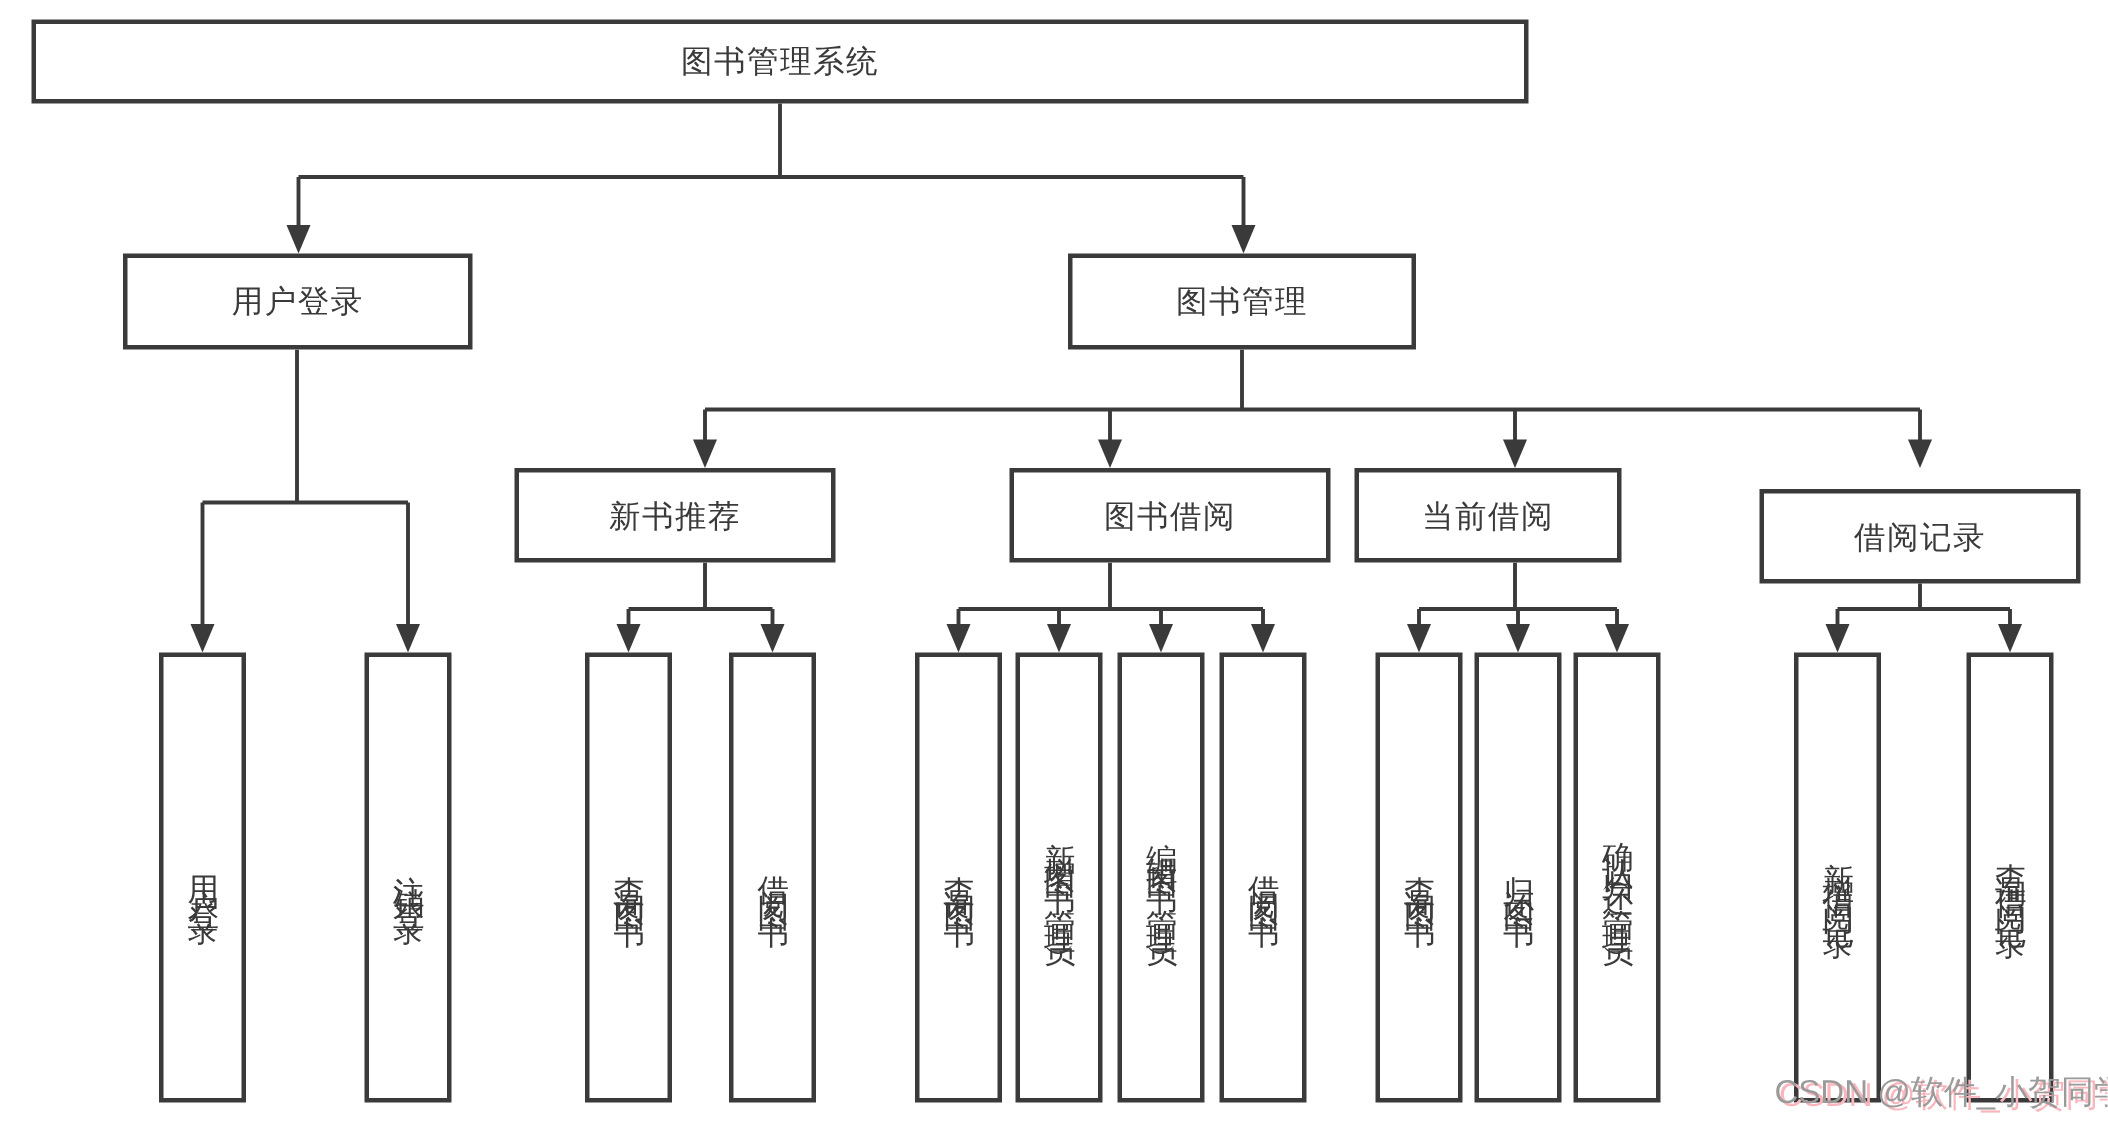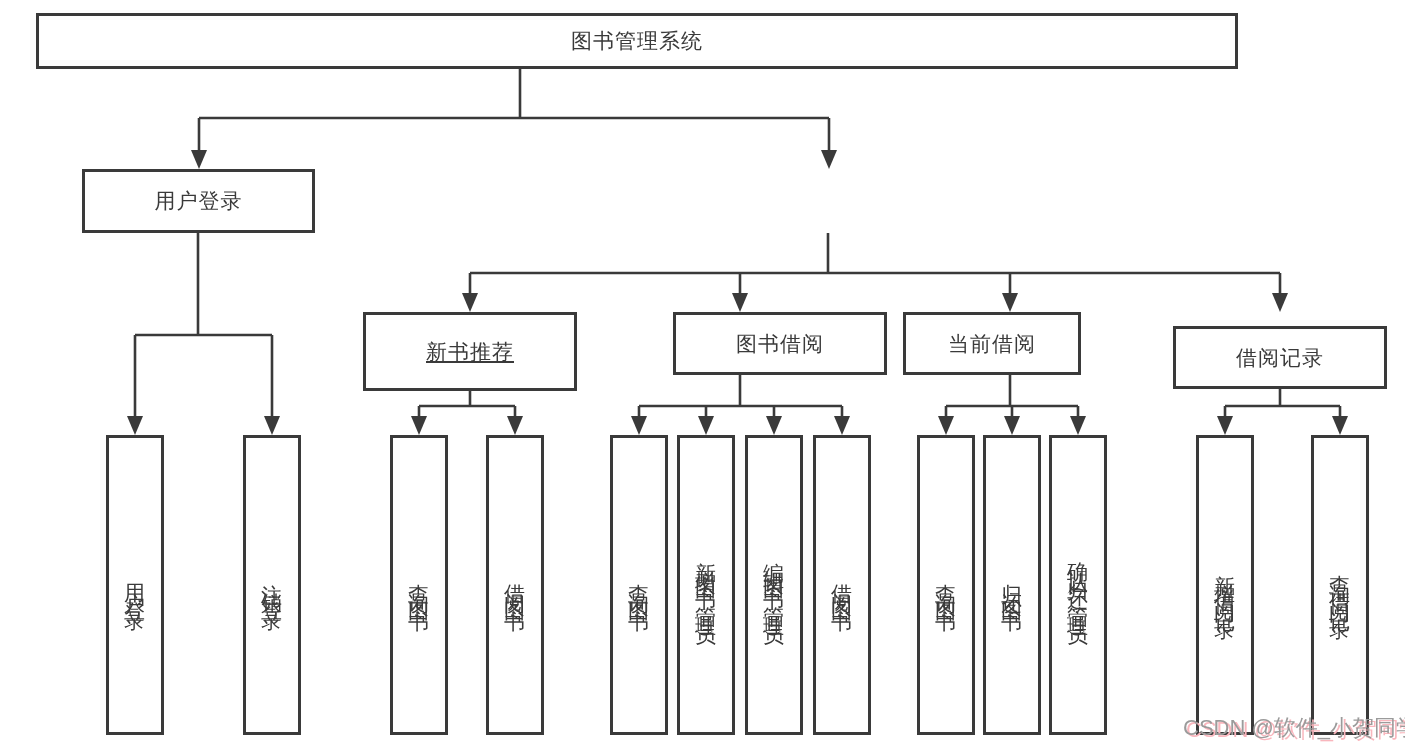--- a/index.html
+++ b/index.html
@@ -135,29 +135,32 @@
     <g>
       <path d="M1280 375 V406"></path>
       <path d="M1225 406 H1340"></path>
       <path d="M1225 406 V418"></path>
         <polygon points="1217,416 1233,416 1225,435"></polygon>
       <path d="M1340 406 V418"></path>
         <polygon points="1332,416 1348,416 1340,435"></polygon>
     </g>
   </svg>
 
-  <div class="box" style="left:36px;top:13px;width:1202px;height:56px;">
+  <div class="box" style="left:21px;top:13px;width:998px;height:56px;">
     <span class="hlabel">图书管理系统</span>
   </div>
 
   <div class="box" style="left:82px;top:169px;width:233px;height:64px;">
     <span class="hlabel">用户登录</span>
   </div>
-
-  <div class="box" style="left:363px;top:312px;width:214px;height:79px;text-decoration:underline;">
+  <div class="box" style="left:712px;top:169px;width:232px;height:64px;">
+    <span class="hlabel">图书管理</span>
+  </div>
+
+  <div class="box" style="left:343px;top:312px;width:214px;height:63px;">
     <span class="hlabel">新书推荐</span>
   </div>
   <div class="box" style="left:633px;top:312px;width:214px;height:63px;margin-left:40px;">
     <span class="hlabel">图书借阅</span>
   </div>
   <div class="box" style="left:903px;top:312px;width:178px;height:63px;">
     <span class="hlabel">当前借阅</span>
   </div>
   <div class="box" style="left:1173px;top:312px;width:214px;height:63px;margin-top:14px;">
     <span class="hlabel">借阅记录</span>

